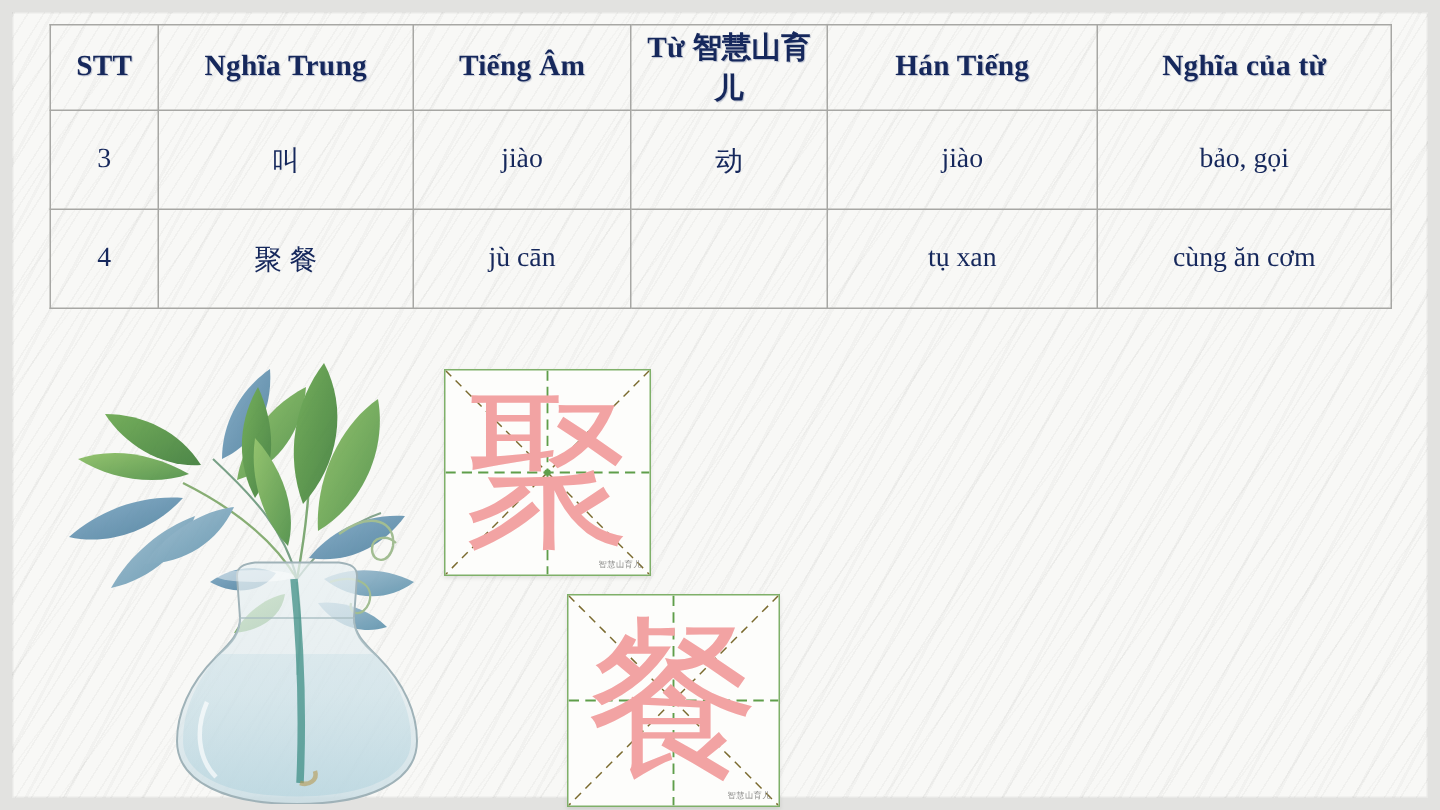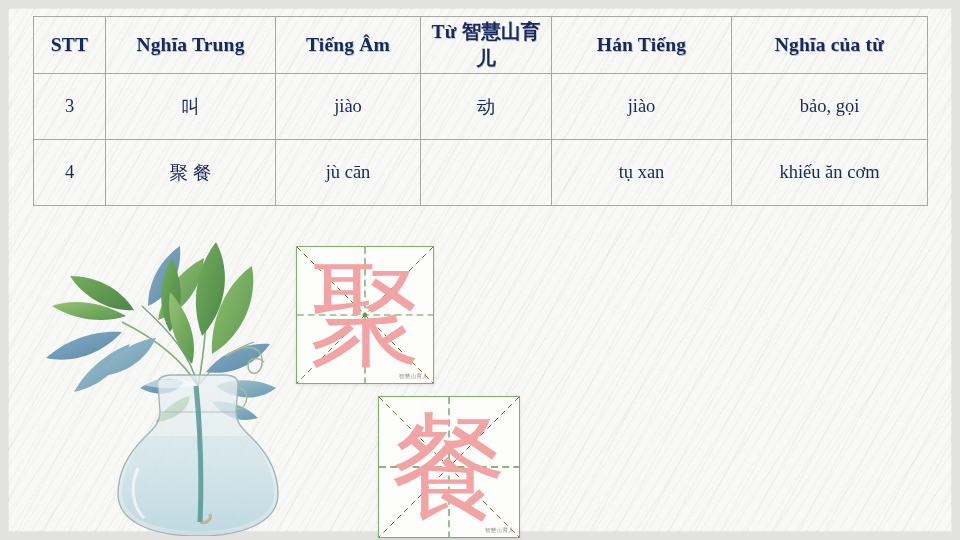--- a/index.html
+++ b/index.html
@@ -159,21 +159,21 @@
           <td class="cell-tuloai">动</td>
           <td>jiào</td>
           <td>bảo, gọi</td>
         </tr>
         <tr>
           <td class="cell-num">4</td>
           <td class="cell-hanzi">聚餐</td>
           <td class="cell-pinyin">jù cān</td>
           <td class="cell-tuloai"></td>
           <td>tụ xan</td>
-          <td>khiếu ăn cơm</td>
+          <td>cùng ăn cơm</td>
         </tr>
       </tbody>
     </table>
 
     <svg id="vase-illustration" viewBox="0 0 262 300">
       <defs>
         <linearGradient id="glassGrad" x1="0" y1="0" x2="0" y2="1">
           <stop offset="0%" stop-color="#e9f1f3" stop-opacity="0.75"></stop>
           <stop offset="55%" stop-color="#dfeaee" stop-opacity="0.7"></stop>
           <stop offset="100%" stop-color="#c9dde4" stop-opacity="0.85"></stop>

